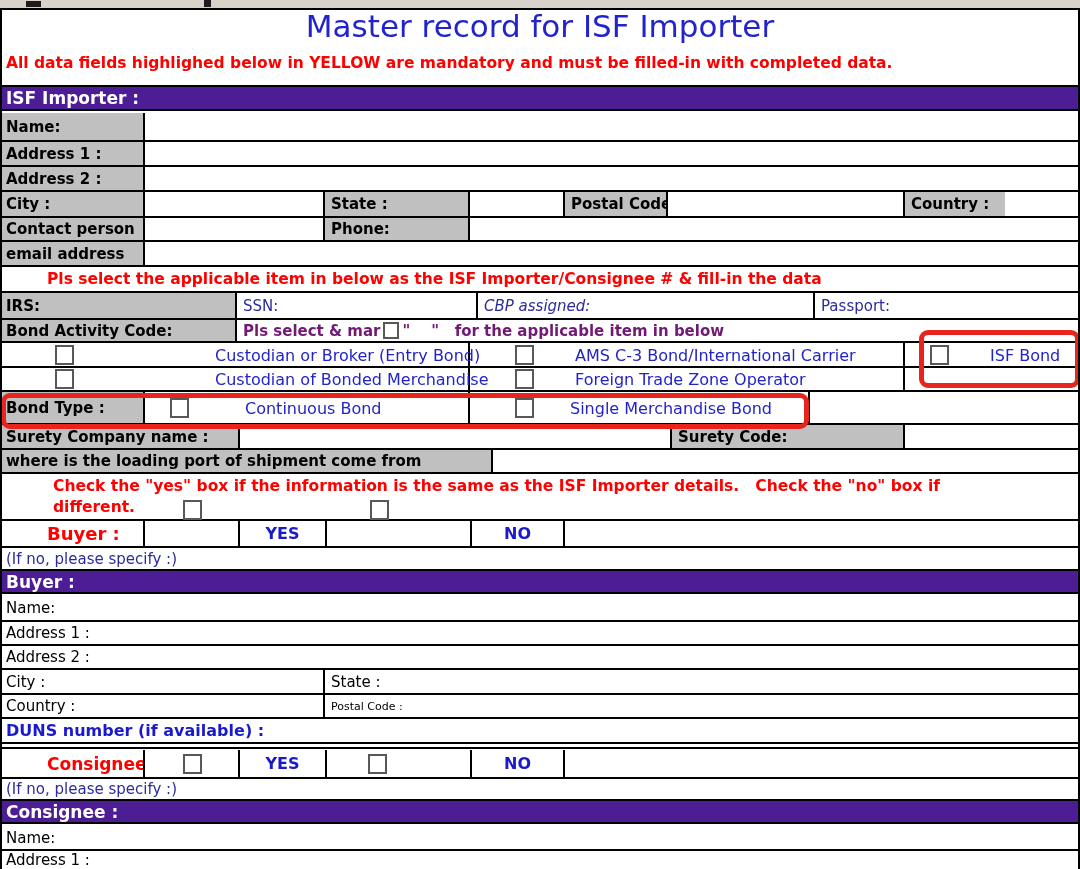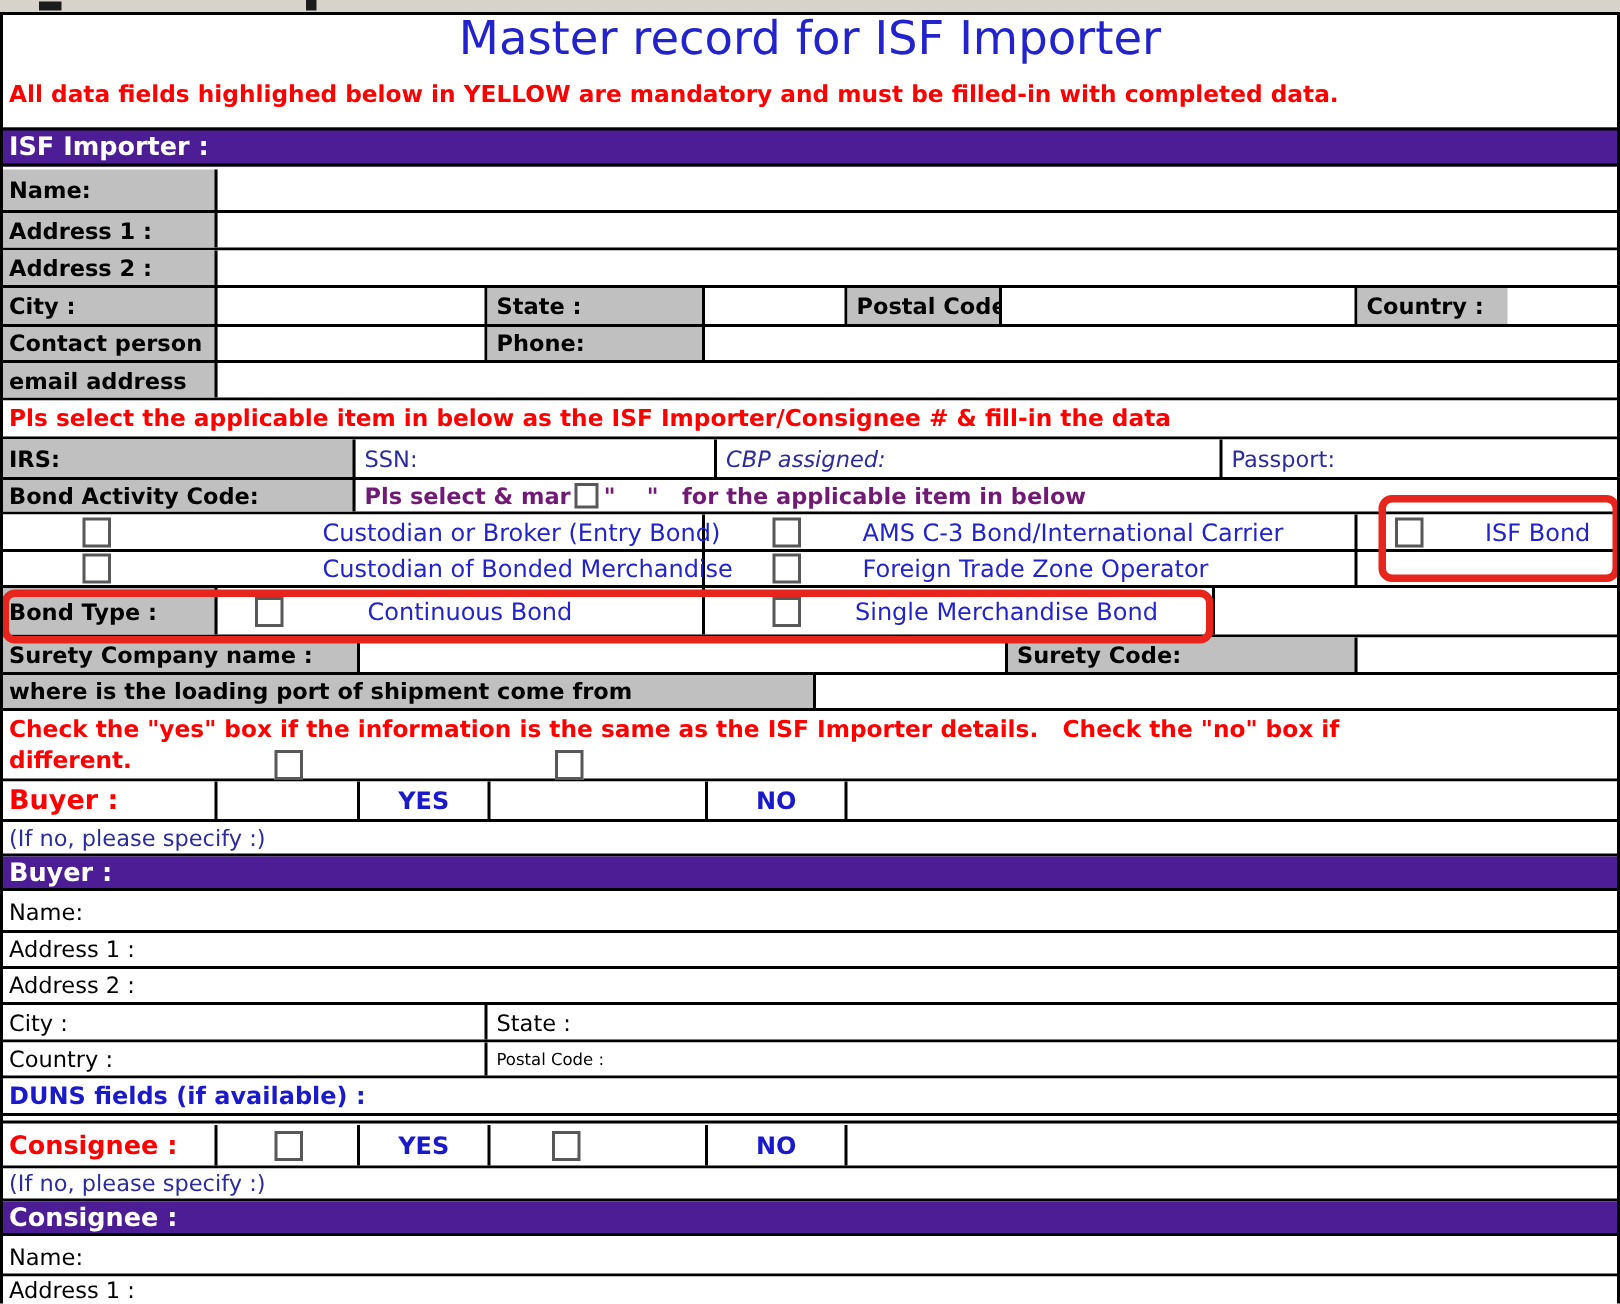--- a/index.html
+++ b/index.html
@@ -18,21 +18,21 @@
      padding-left:6px;box-sizing:border-box;overflow:hidden;white-space:nowrap;}
   .g{background:#c0c0c0;}
   .br{border-right:2px solid #000;}
   .lbl{font-weight:bold;font-size:15px;color:#000;}
   .plain{font-size:15px;color:#000;}
   .small{font-size:11px;color:#000;}
   .navy{color:#2b2b9e;font-size:15px;}
   .navyb{color:#701a75;font-weight:bold;font-size:15px;}
   .blue{color:#2323cc;font-size:16px;}
   .blueb{color:#1a1acc;font-weight:bold;font-size:16px;}
-  .redb{color:#ff0000;font-weight:bold;}
+  .redb{color:#ff0000;font-weight:bold;padding-left:47px;}
   .bar{background:#4c1d95;color:#fff;font-weight:bold;font-size:17px;
        display:flex;align-items:center;padding-left:6px;box-sizing:border-box;}
   .title{position:absolute;left:0;top:8px;width:1080px;height:42px;text-align:center;
          font-size:31px;color:#2323cd;}
   .notice{position:absolute;left:6px;top:54px;width:1070px;font-size:15.5px;
           color:#ff0000;font-weight:bold;white-space:pre;}
   .abs{position:absolute;top:50%;transform:translateY(-50%);white-space:nowrap;}
   .ck{position:absolute;width:15px;height:16px;border:2px solid #585858;background:#fff;z-index:6;}
   .ckmid{top:50%;transform:translateY(-50%);}
   .cksm{display:inline-block;width:12px;height:13px;border:2px solid #585858;background:#fff;
@@ -146,21 +146,21 @@
   </div>
 
   <div class="row" style="top:425px;height:23px;">
     <div class="c g br lbl" style="left:0;width:240px;">Surety Company name :</div>
     <div class="c br" style="left:240px;width:432px;"></div>
     <div class="c g br lbl" style="left:672px;width:233px;">Surety Code:</div>
     <div class="c" style="left:905px;right:0;"></div>
   </div>
 
   <div class="row" style="top:450px;height:22px;">
-    <div class="c g br lbl" style="left:0;width:544px;">where is the loading port of shipment come from</div>
+    <div class="c g br lbl" style="left:0;width:493px;">where is the loading port of shipment come from</div>
     <div class="c" style="left:472px;right:0;"></div>
   </div>
 
   <div class="row" style="top:474px;height:45px;">
     <div class="redb pre" style="position:absolute;left:6px;top:3px;font-size:15.5px;">Check the "yes" box if the information is the same as the ISF Importer details.   Check the "no" box if</div>
     <div class="redb" style="position:absolute;left:6px;top:24px;font-size:15.5px;">different.</div>
     <span class="ck" style="left:183px;top:26px;"></span>
     <span class="ck" style="left:370px;top:26px;"></span>
   </div>
 
@@ -191,21 +191,21 @@
   <div class="row" style="top:670px;height:23px;">
     <div class="c br plain" style="left:0;width:325px;">City :</div>
     <div class="c plain" style="left:325px;right:0;">State :</div>
   </div>
   <div class="row" style="top:695px;height:22px;">
     <div class="c br plain" style="left:0;width:325px;">Country :</div>
     <div class="c small" style="left:325px;right:0;">Postal Code :</div>
   </div>
 
   <div class="row" style="top:719px;height:23px;">
-    <div class="c blueb" style="left:0;right:0;font-size:16px;">DUNS fields (if available) :</div>
+    <div class="c blueb" style="left:0;right:0;font-size:16px;">DUNS number (if available) :</div>
   </div>
   <div class="dunsline"></div>
 
   <div class="row" style="top:750px;height:27px;">
     <div class="c br redb" style="left:0;width:145px;font-size:17px;">Consignee :</div>
     <div class="c br" style="left:145px;width:95px;"></div>
     <div class="c br blueb" style="left:240px;width:87px;justify-content:center;padding-left:0;">YES</div>
     <div class="c br" style="left:327px;width:145px;"></div>
     <div class="c br blueb" style="left:472px;width:93px;justify-content:center;padding-left:0;">NO</div>
     <div class="c" style="left:565px;right:0;"></div>

